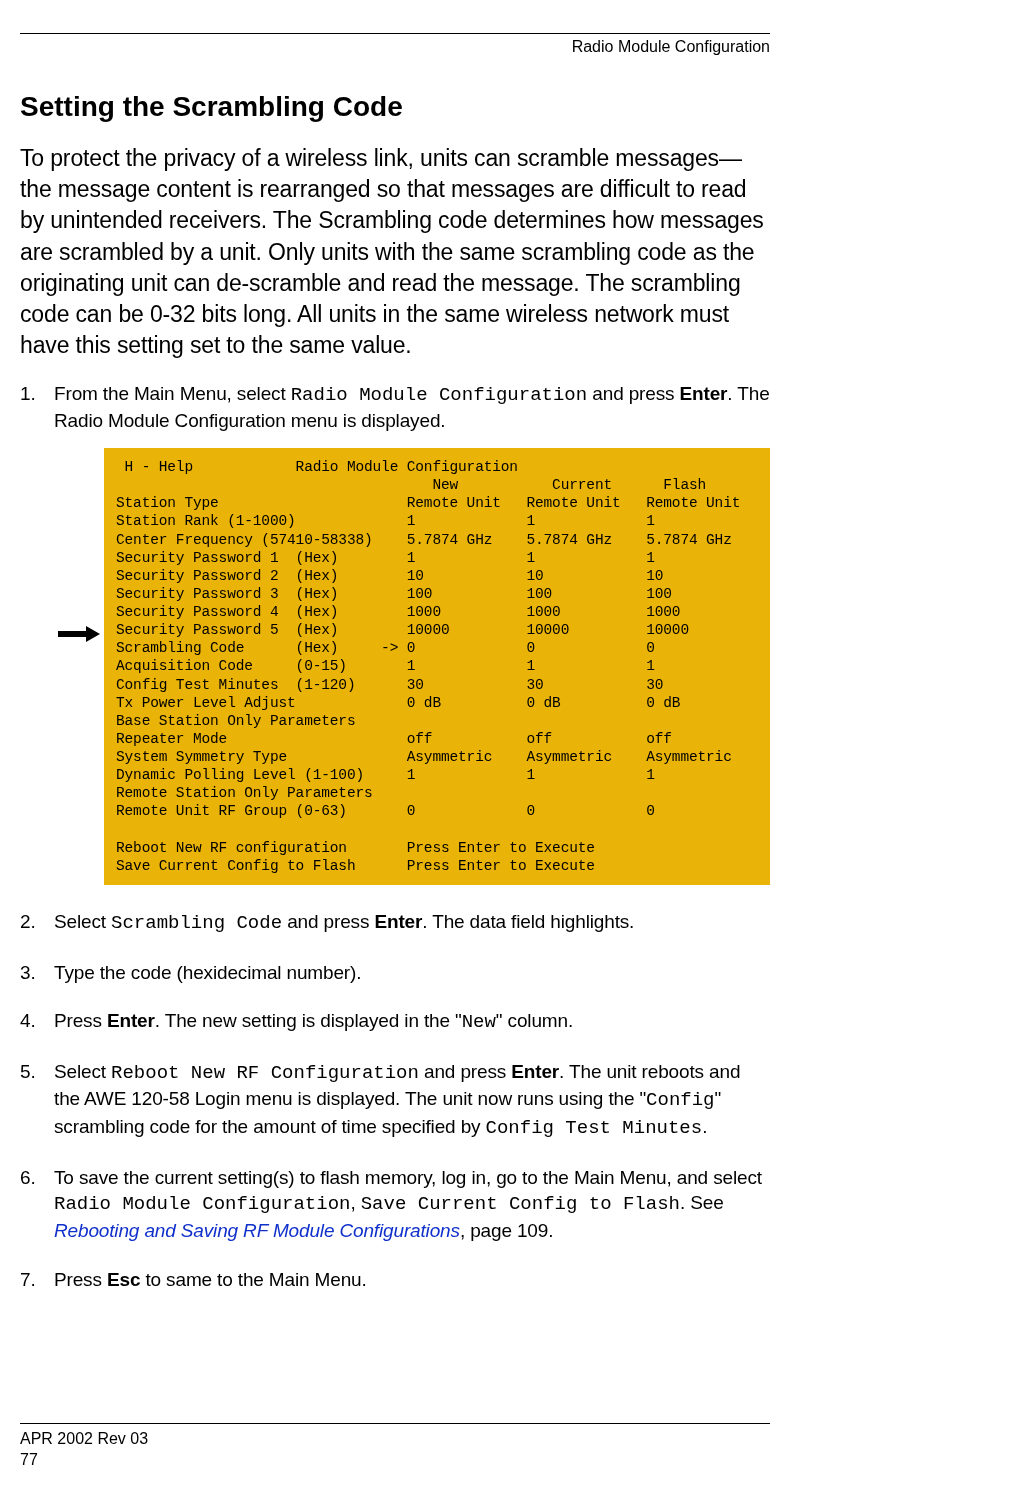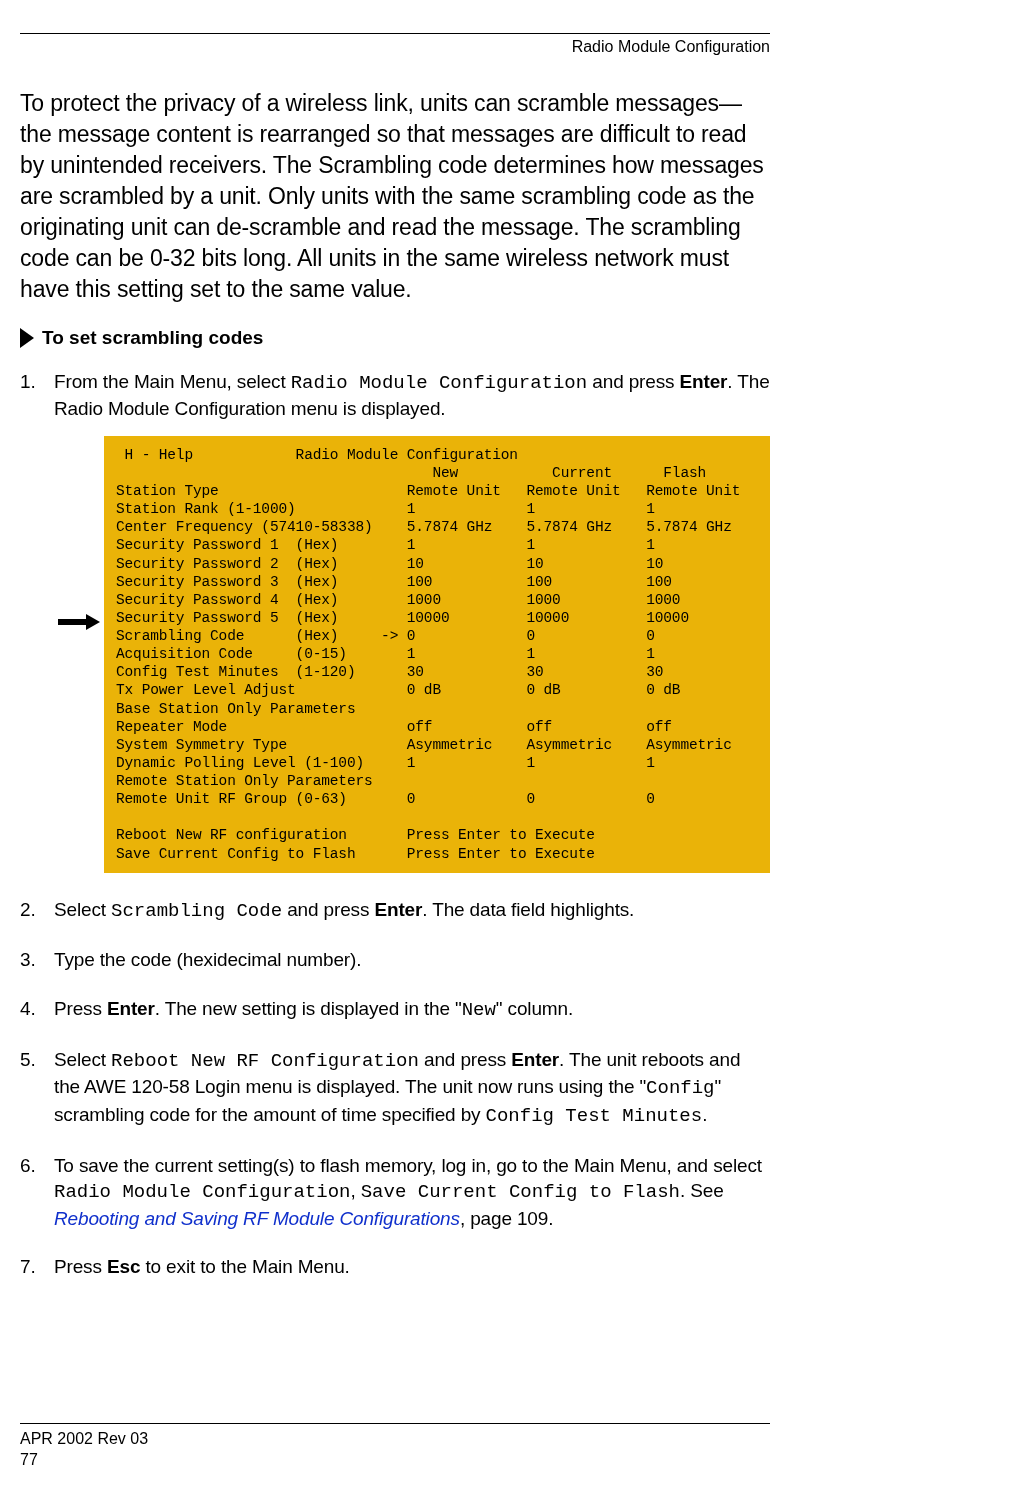--- a/index.html
+++ b/index.html
@@ -142,27 +142,24 @@
   }
 </style>
 </head>
 <body>
 
 <div class="page">
   <div class="header-region">
     <span>Radio Module Configuration</span>
   </div>
 
+  <h1 class="section-title">Setting the Scrambling Code</h1>
 
   <p class="body">To protect the privacy of a wireless link, units can scramble messages—the message content is rearranged so that messages are difficult to read by unintended receivers. The Scrambling code determines how messages are scrambled by a unit. Only units with the same scrambling code as the originating unit can de-scramble and read the message. The scrambling code can be 0-32 bits long. All units in the same wireless network must have this setting set to the same value.</p>
 
-  <div class="sub-head-row">
-    <span class="sub-arrow"></span>
-    <span class="sub-head">To set scrambling codes</span>
-  </div>
 
   <ol class="steps">
     <li>
       <span>From the Main Menu, select </span><span class="mono">Radio Module Configuration</span><span> and press </span><span class="bold">Enter</span><span>. The Radio Module Configuration menu is displayed.</span>
 
       <div class="screenshot-wrap">
         <div class="pointer-arrow">
           <div class="shaft"></div>
             <div class="head"></div>
         </div>
@@ -206,21 +203,21 @@
 
     <li>
       <span>Select </span><span class="mono">Reboot New RF Configuration</span><span> and press </span><span class="bold">Enter</span><span>. The unit reboots and the AWE 120-58 Login menu is displayed. The unit now runs using the "</span><span class="mono">Config</span><span>" scrambling code for the amount of time specified by </span><span class="mono">Config Test Minutes</span><span>.</span>
     </li>
 
     <li>
       <span>To save the current setting(s) to flash memory, log in, go to the Main Menu, and select </span><span class="mono">Radio Module Configuration</span><span>, </span><span class="mono">Save Current Config to Flash</span><span>. See </span><span class="link">Rebooting and Saving RF Module Configurations</span><span>, page 109.</span>
     </li>
 
     <li>
-      <span>Press </span><span class="bold">Esc</span><span> to exit to the Main Menu.</span>
+      <span>Press </span><span class="bold">Esc</span><span> to same to the Main Menu.</span>
     </li>
   </ol>
 
   <div class="footer">
     <span>APR 2002 Rev 03</span>
     <span>77</span>
   </div>
 </div>
 
 </body></html>

